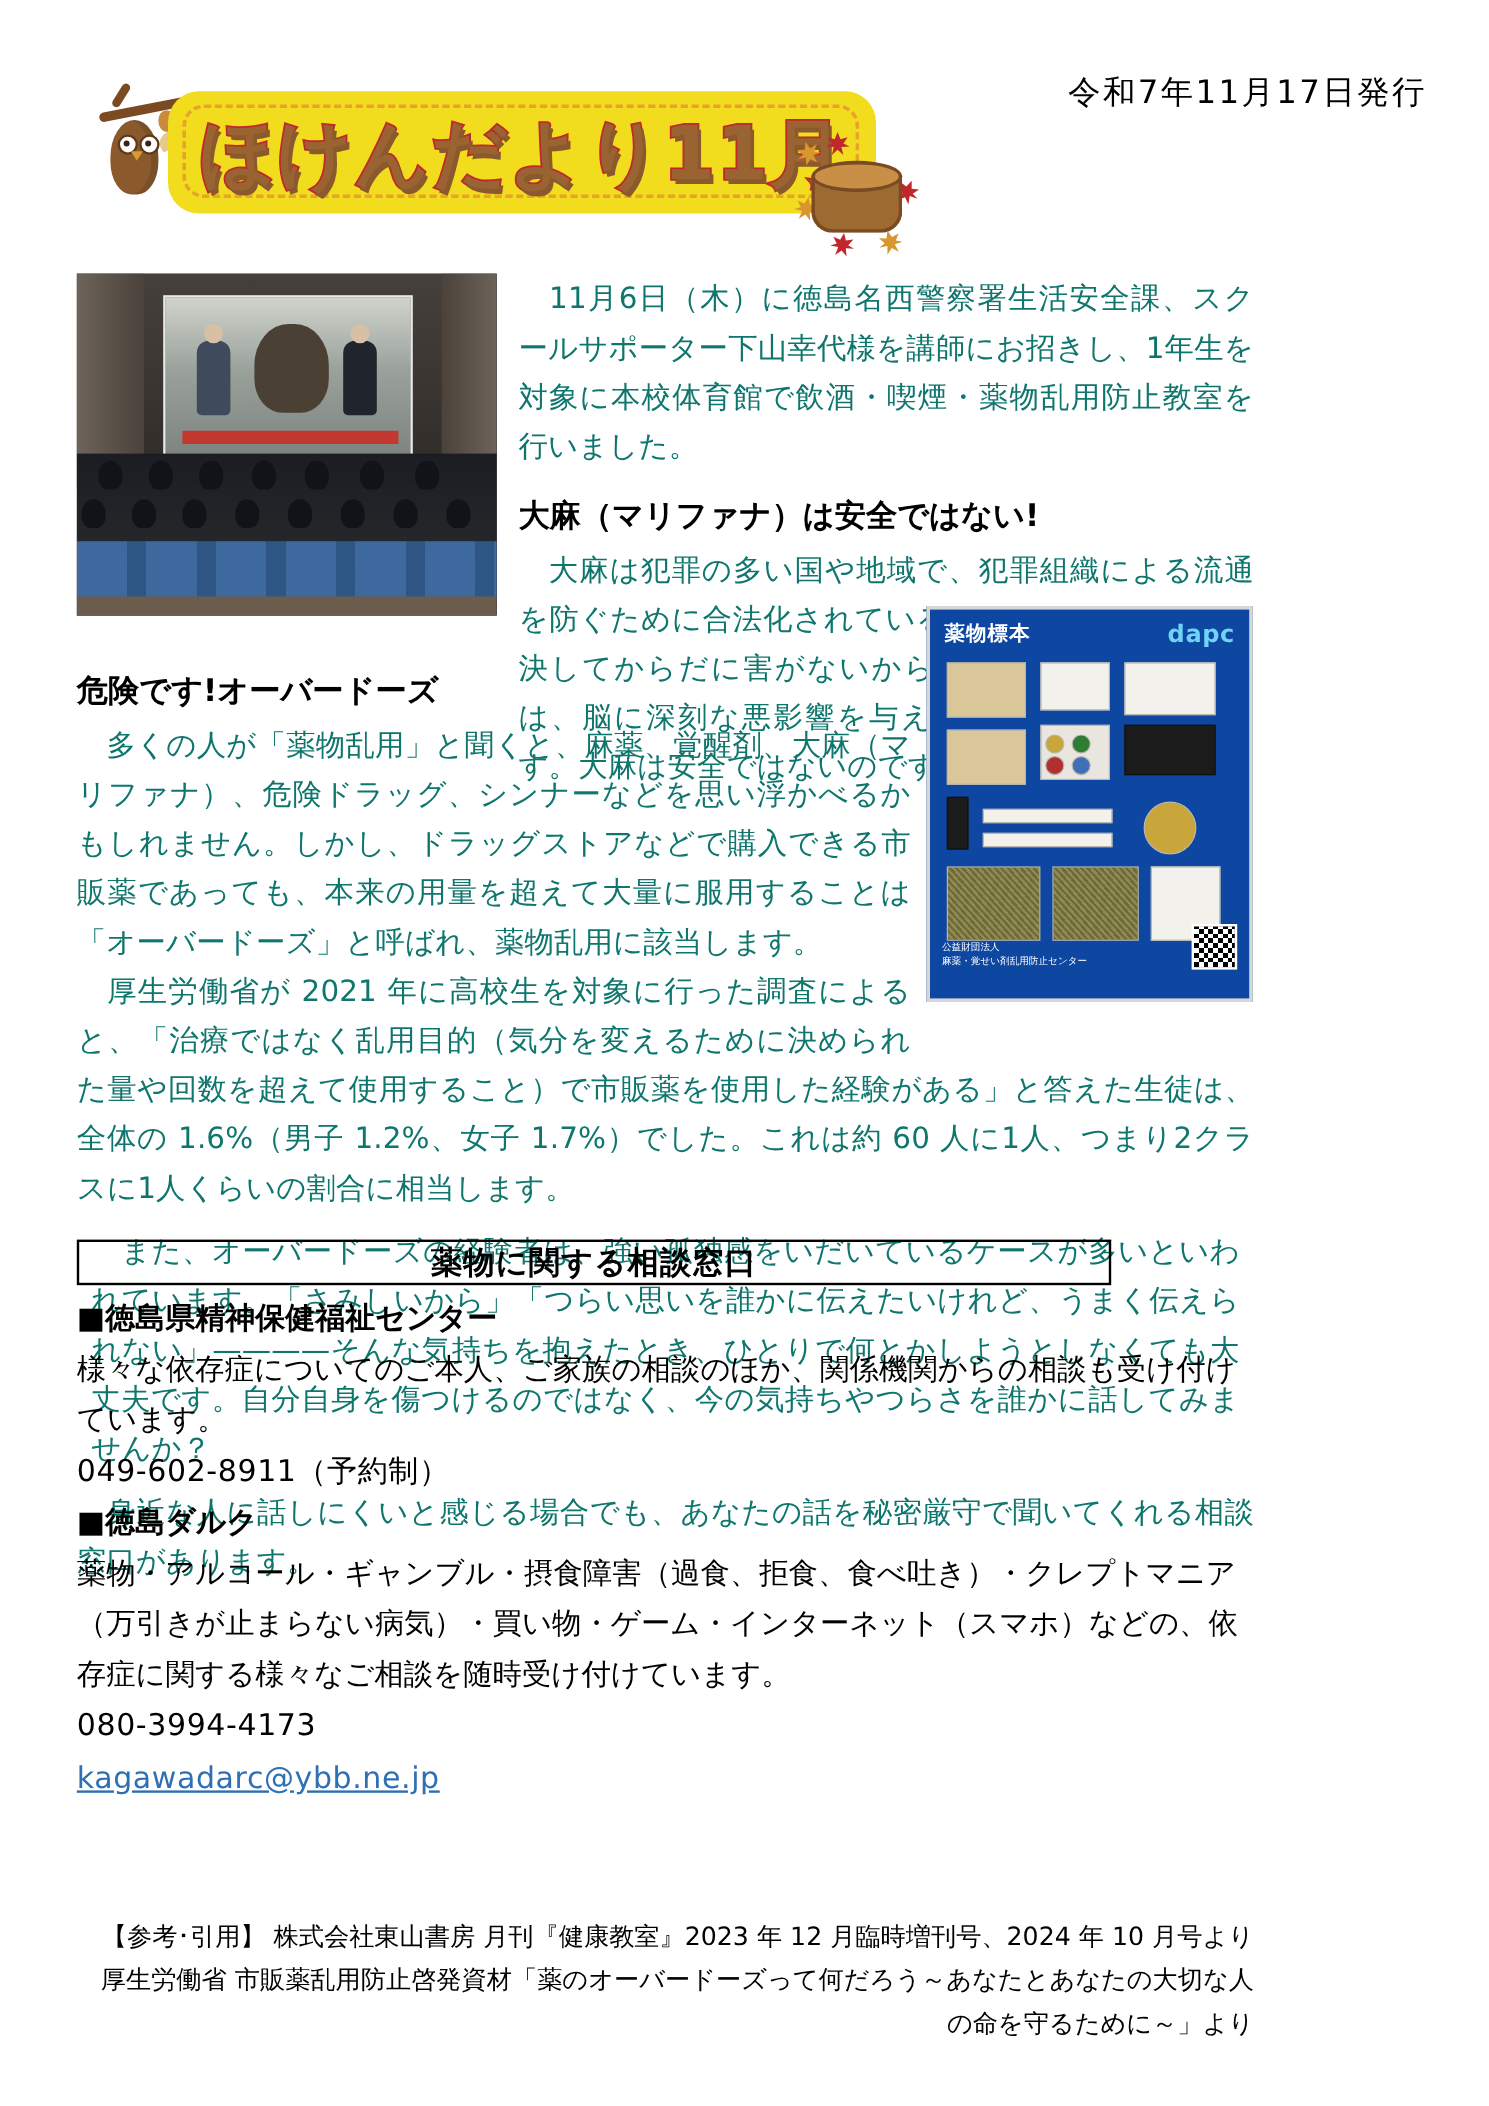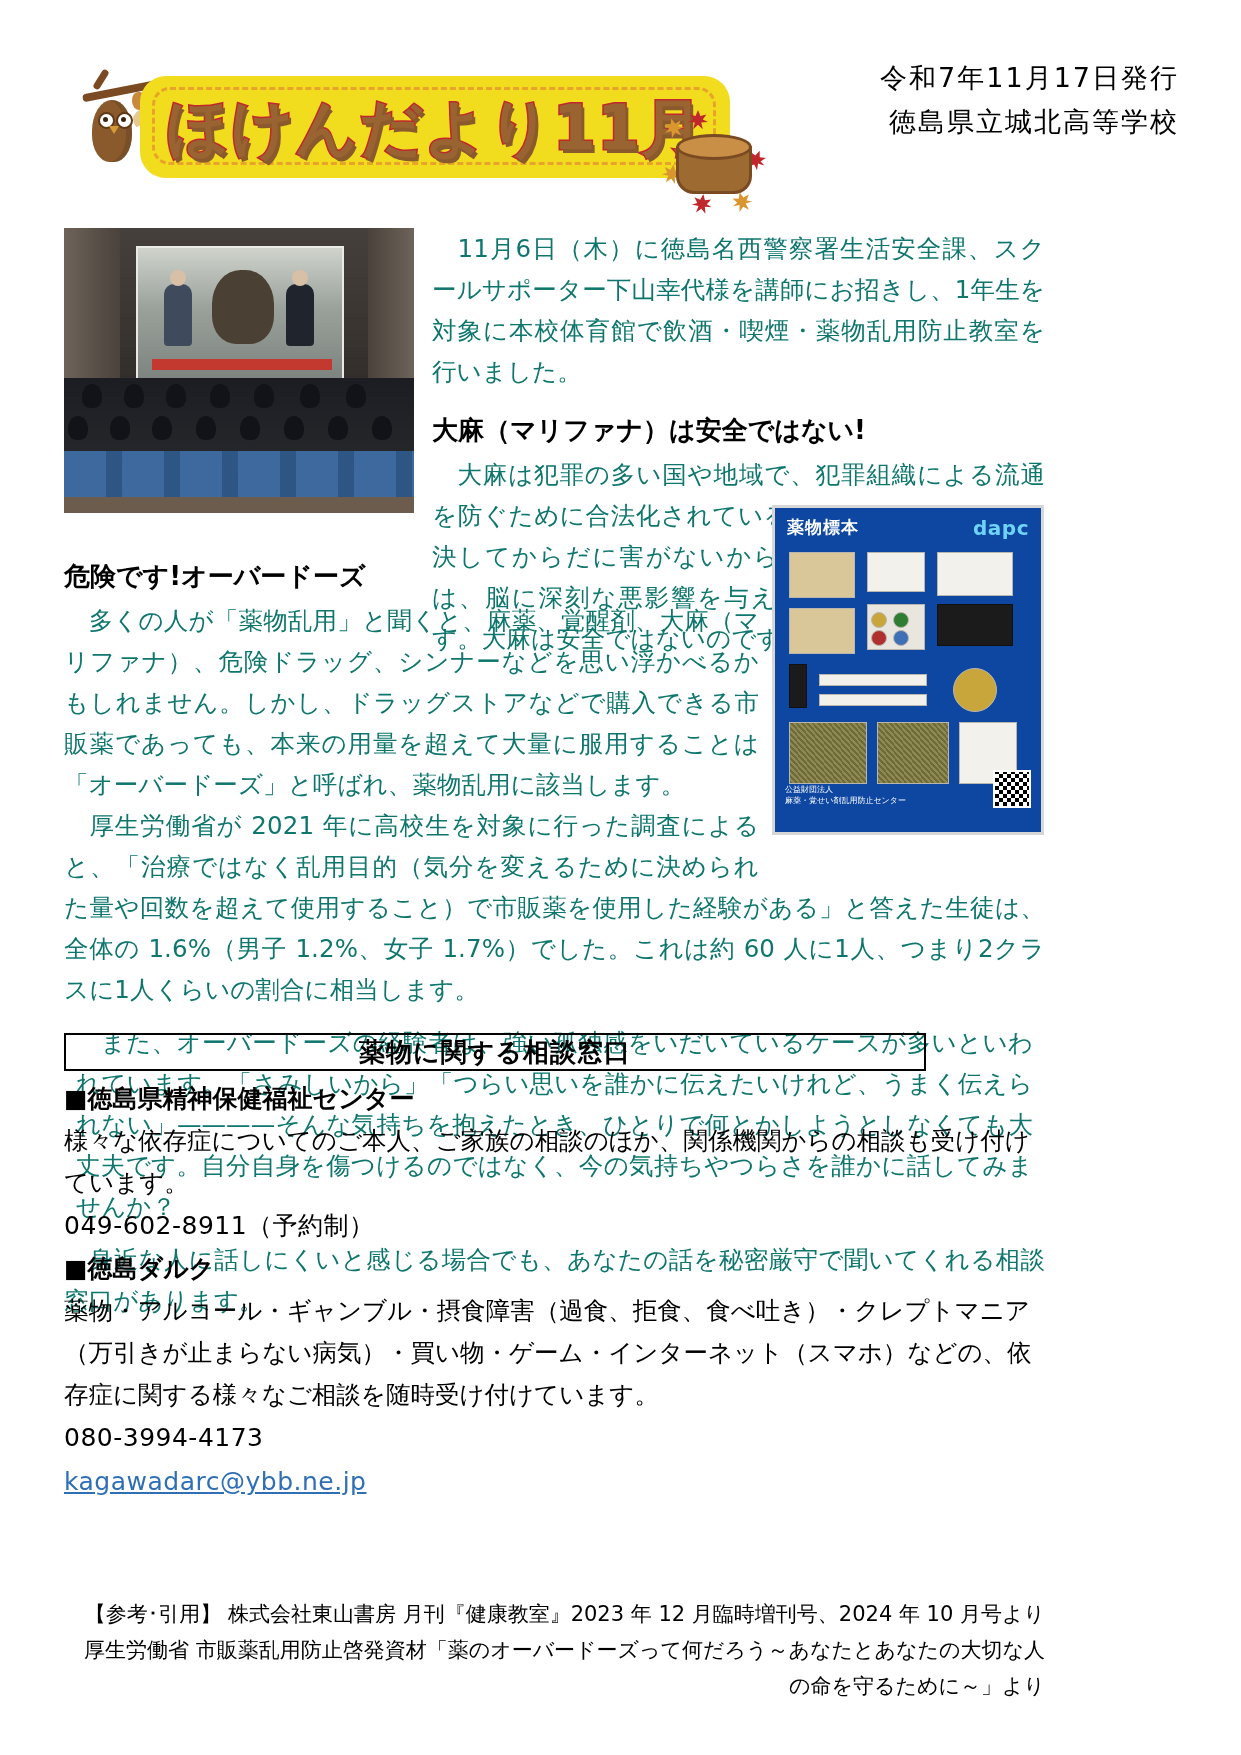--- a/index.html
+++ b/index.html
@@ -181,21 +181,21 @@
   }
   .maple.m1 { left: 2px;  top: 8px;  background:#d9952e; transform: rotate(-16deg); }
   .maple.m2 { left: 26px; top: 0px;  background:#c0282c; }
   .maple.m3 { left: 84px; top: 40px; background:#c0282c; transform: rotate(22deg); }
   .maple.m4 { left: 0px;  top: 54px; background:#d9952e; transform: rotate(10deg); }
   .maple.m5 { left: 70px; top: 82px; background:#d9952e; transform: rotate(-14deg); }
   .maple.m6 { left: 30px; top: 84px; background:#c0282c; transform: rotate(8deg); }
 
   .issue-info {
     position: absolute;
-    right: 62px; top: 18px;
+    right: 52px; top: 18px;
     text-align: right;
     font-family: "DejaVu Sans", sans-serif;
     font-size: 27px;
     line-height: 44px;
     letter-spacing: 2px;
     color: #000;
     white-space: nowrap;
   }
 
   
@@ -477,21 +477,20 @@
         <div class="maple m4"></div>
         <div class="stump-body"></div>
         <div class="stump-top"></div>
         <div class="maple m5"></div>
         <div class="maple m6"></div>
       </div>
     </div>
 
     <div class="issue-info">
       <div>令和7年11月17日発行</div>
-      <div>徳島県立城北高等学校</div>
     </div>
   </div>
 
   <div class="photo-assembly">
     <div class="stage-bg"></div>
     <div class="stage-curtain-l"></div>
     <div class="stage-curtain-r"></div>
     <div class="screen">
       <div class="screen-person p1"></div>
       <div class="screen-blob"></div>

